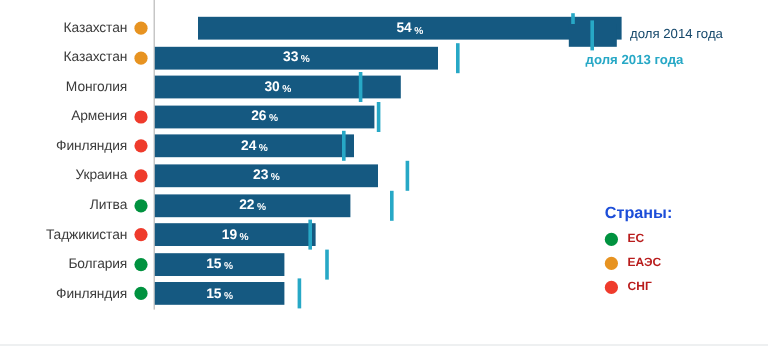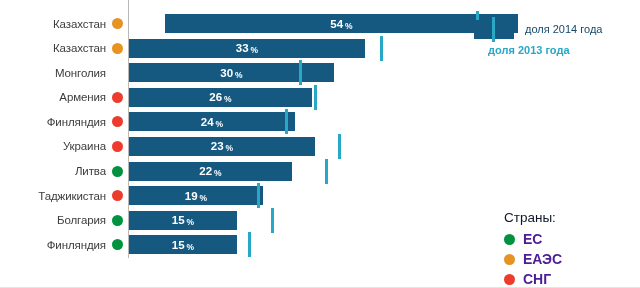--- a/index.html
+++ b/index.html
@@ -149,42 +149,41 @@
   }
 
   
   .country-legend {
     position: absolute;
     left: 504px;
     top: 170px;
   }
   .country-title {
     font-size: 13.5px;
-    font-weight: normal;
-    color: #0f172a;
+    font-weight: bold;
+    color: #1d4ed8;
     margin-bottom: 4px;
     white-space: nowrap;
-    margin-top: 40px;
   }
   .country-row {
     display: flex;
     align-items: center;
     height: 20px;
   }
   .country-dot {
     width: 11px;
     height: 11px;
     border-radius: 50%;
     flex: 0 0 auto;
   }
   .country-name {
     margin-left: 8px;
-    font-size: 14px;
-    font-weight: bold;
-    color: #4c1d95;
+    font-size: 10px;
+    font-weight: bold;
+    color: #b91c1c;
     white-space: nowrap;
   }
 </style>
 </head>
 <body>
 
 <div id="root">
 
   <div class="axis"></div>
 

